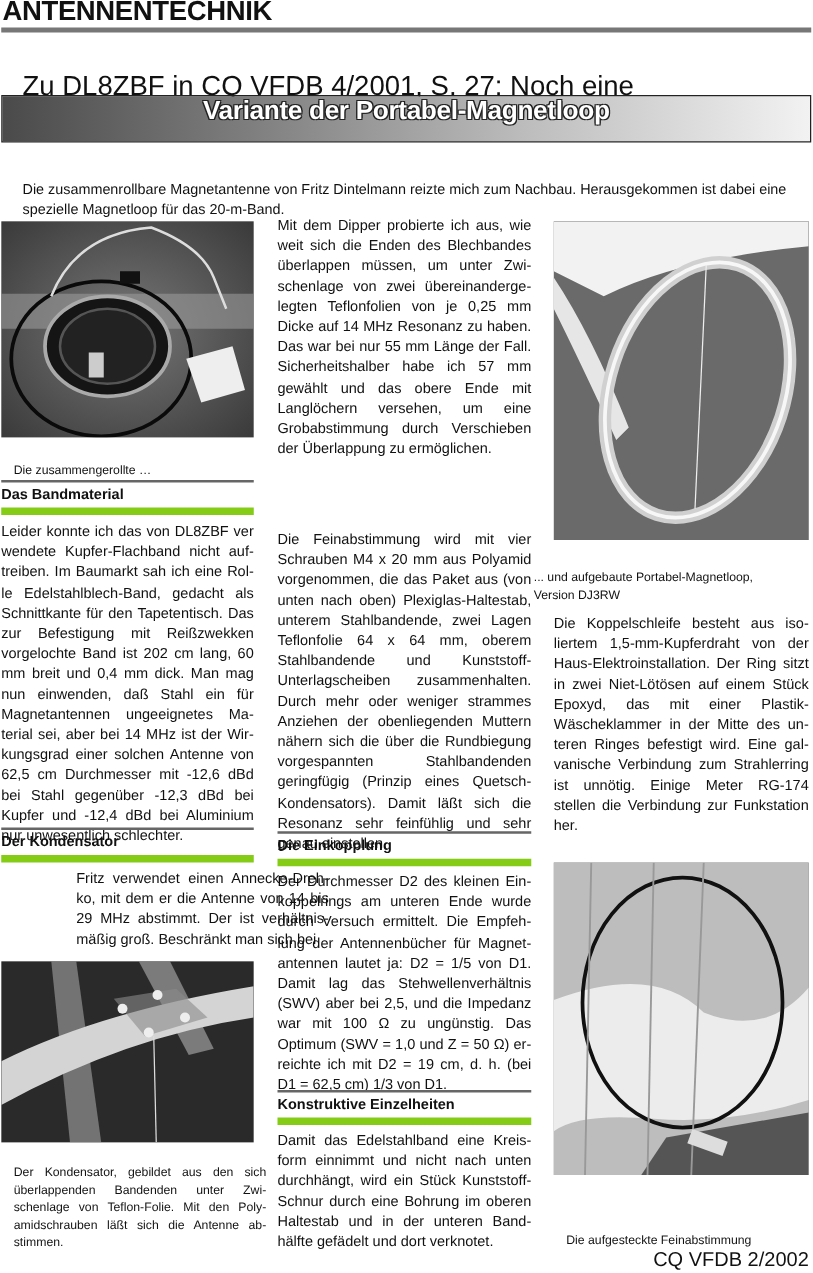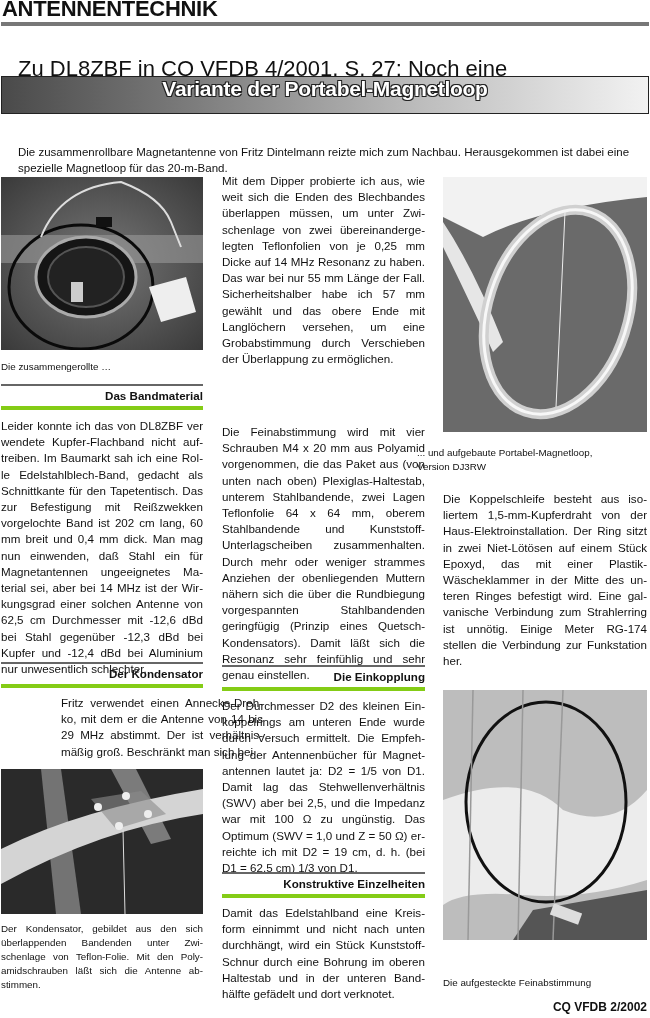--- a/index.html
+++ b/index.html
@@ -10,26 +10,26 @@
   .title-rule { left:1px; top:22px; width:648px; height:4px; background:#777; }
   .headline { left:2px; top:40px; font-size:22px; font-weight:normal; margin:16px; }
   .banner { left:1px; top:76px; width:646px; height:36px; border:1px solid #222;
             background:linear-gradient(90deg,#4a4a4a 0%,#7d7d7d 30%,#bdbdbd 65%,#f2f2f2 100%);
             display:flex; align-items:flex-start; justify-content:center; }
   .banner span { font-size:21px; font-weight:bold; color:#fff; letter-spacing:-0.3px;
                  text-shadow: 1px 1px 0 #222, -1px -1px 0 #222, 1px -1px 0 #222, -1px 1px 0 #222; }
   .intro { left:2px; top:128px; width:646px; font-size:11.5px; line-height:16px; margin:16px; }
   .col { font-size:11.6px; line-height:16.2px; text-align:justify; margin:0; hyphens:manual; }
   .col p { margin:0; }
-  .caption { font-size:9.8px; line-height:14px; margin:0; }
-  .subhead { border-top:2px solid #666; border-bottom:4px solid #84cc16; font-size:11.6px; font-weight:bold;
-             text-align:right; height:20px; line-height:20px; }
+  .caption { font-size:9.8px; line-height:14px; margin:10px; }
+  .subhead { border-top:2px solid #666; border-bottom:6px solid #84cc16; font-size:11.6px; font-weight:bold;
+             text-align:left; height:20px; line-height:20px; }
   .photo { background:#888; overflow:hidden; }
   .footer { font-size:15px; }
-  .footer-r { font-size:12px;font-weight:bold; }
+  .footer-r { font-size:16px; }
 </style>
 </head>
 <body>
 
 <h1 class="abs section-title">ANTENNENTECHNIK</h1>
 <div class="abs title-rule"></div>
 <h2 class="abs headline">Zu DL8ZBF in CQ VFDB 4/2001, S. 27: Noch eine Urlaubsantenne</h2>
 <div class="abs banner">
   <span>Variante der Portabel-Magnetloop</span>
 </div>

